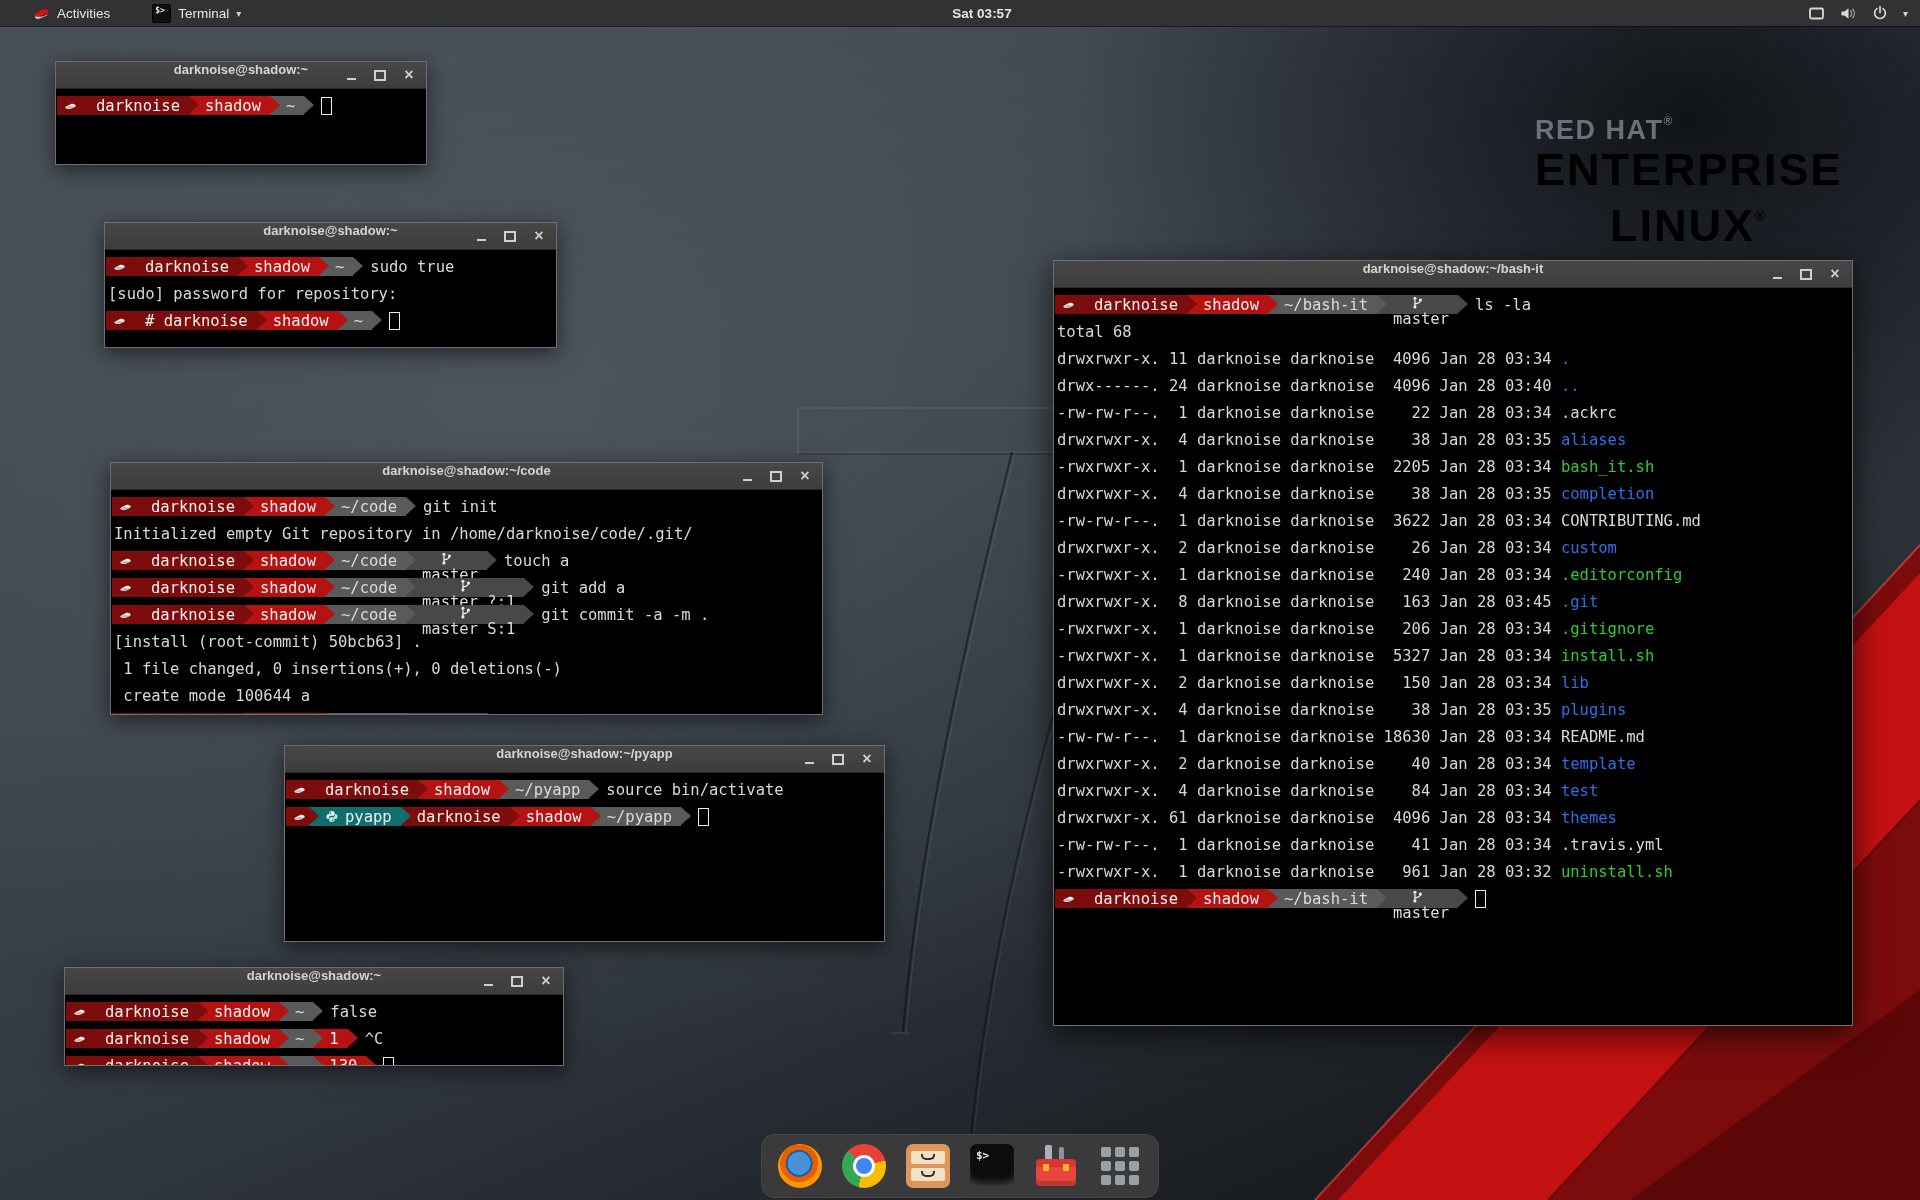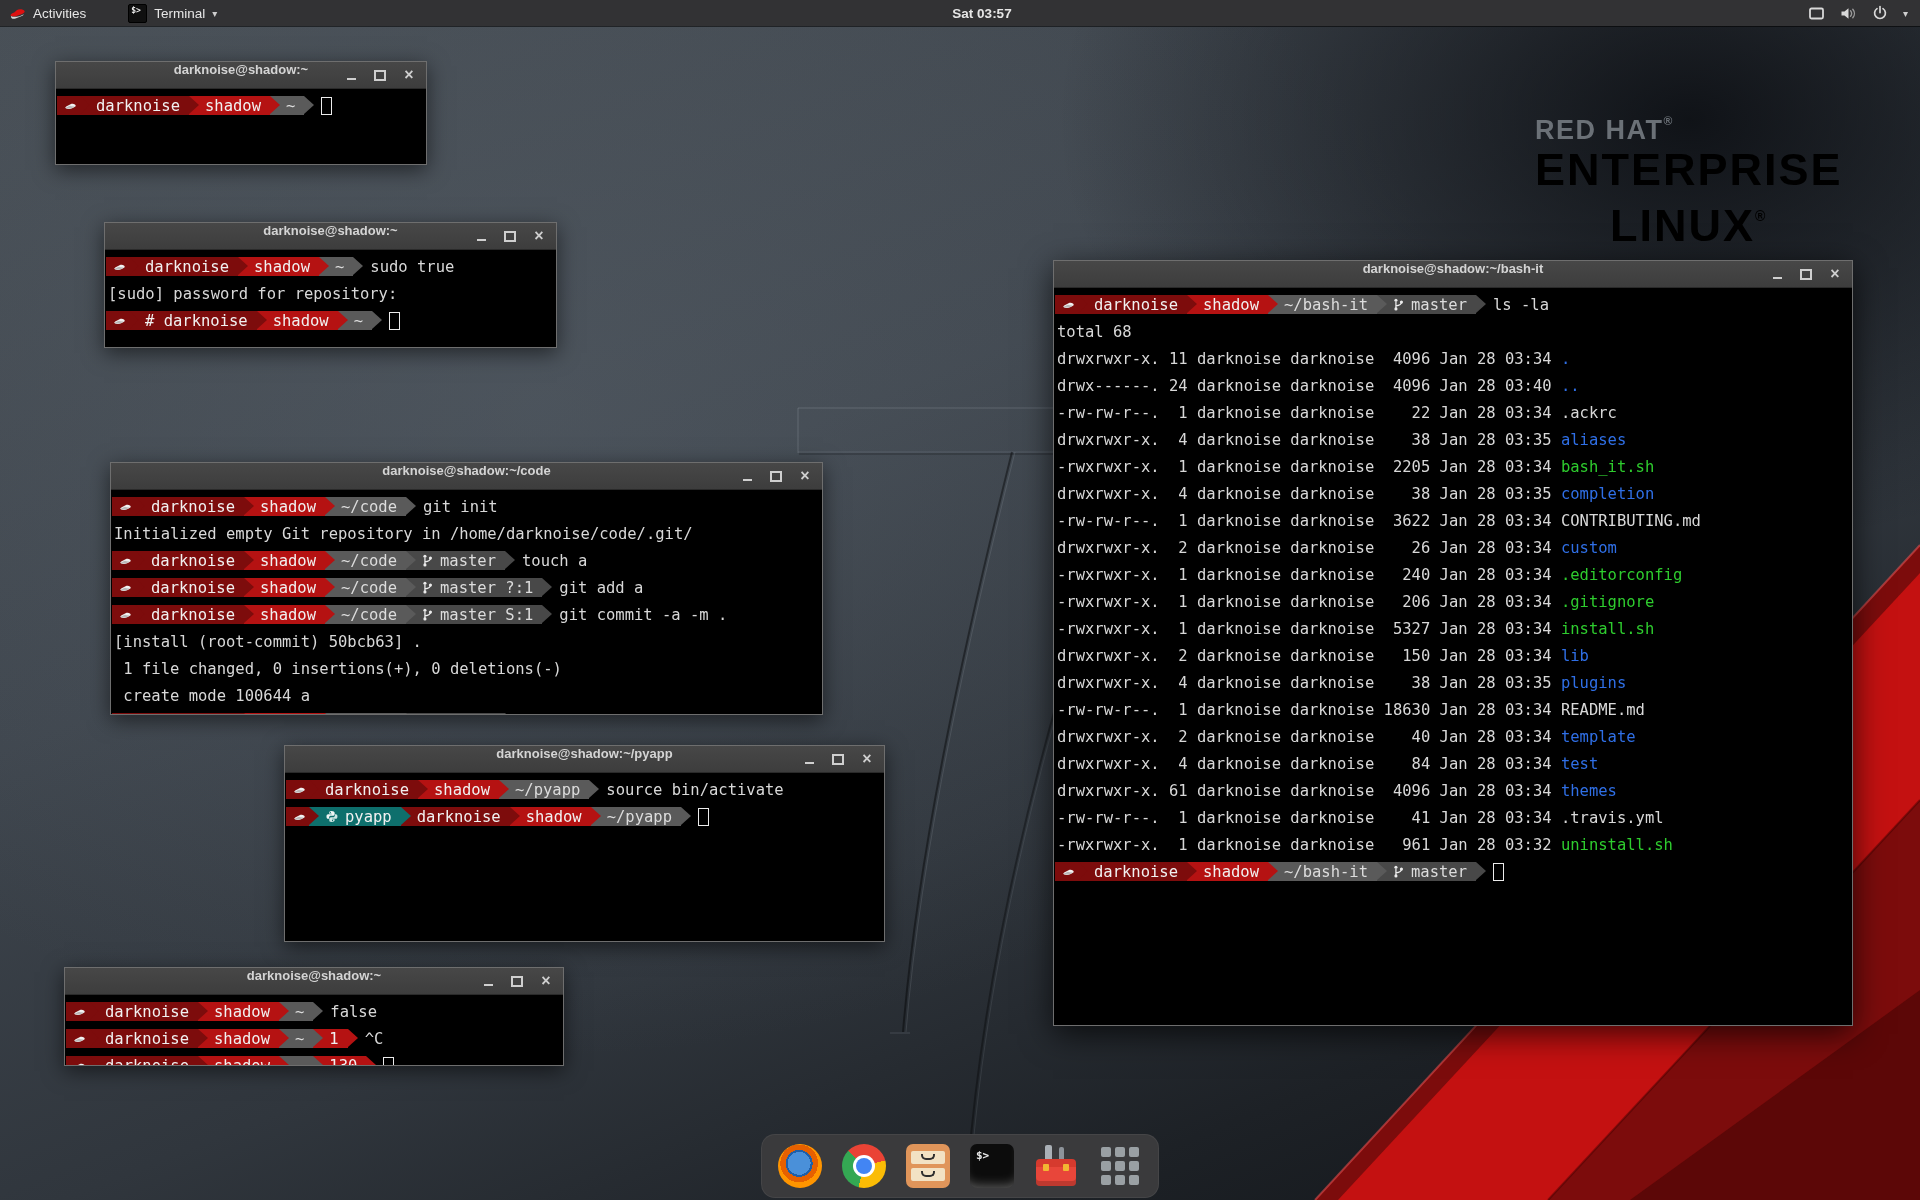--- a/index.html
+++ b/index.html
@@ -10,21 +10,21 @@
       radial-gradient(1500px 1050px at 28% 34%, rgba(104,114,124,.30), rgba(0,0,0,0) 62%),
       linear-gradient(158deg,#474e55 0%,#3e454d 38%,#30363d 62%,#1d2126 82%,#101317 100%);}
 
   
   .wallart{position:absolute;left:0;top:0;z-index:1;pointer-events:none;}
 
   
   .topbar{position:absolute;top:0;left:0;right:0;height:26px;background:#323234;color:#e6e6e6;
     display:flex;align-items:center;z-index:30;font-size:13.5px;box-shadow:0 1px 0 rgba(0,0,0,.55);}
   .tb-item{display:flex;align-items:center;gap:7px;height:26px;padding:0 9px;cursor:default;}
-  .tb-left{display:flex;align-items:center;padding-left:0;}
+  .tb-left{display:flex;align-items:center;padding-left:24px;}
   .appmenu{margin-left:24px;}
   .term-chip{width:19px;height:19px;background:#101010;border:1px solid #000;border-radius:2px;
     color:#ededed;font-family:"DejaVu Sans Mono",monospace;font-size:8px;font-weight:bold;
     display:flex;padding:2px 0 0 2px;line-height:1;box-sizing:border-box;}
   .caret{font-size:10px;color:#cfcfcf;}
   .tb-clock{position:absolute;left:50%;transform:translateX(-50%);margin-left:22px;font-weight:bold;}
   .tb-right{margin-left:auto;display:flex;align-items:center;gap:15px;padding-right:12px;}
   .tb-right svg{display:block;}
 
   
@@ -54,21 +54,21 @@
   .seg{position:relative;display:inline-flex;align-items:center;height:19px;background:var(--bg);
     padding:0 9px 0 16px;color:#f1f1f1;}
   .seg::after{content:"";position:absolute;left:100%;top:0;width:0;height:0;z-index:2;
     border-top:9.5px solid transparent;border-bottom:9.5px solid transparent;border-left:10px solid var(--bg);}
   .seg svg{margin-right:7px;flex:none;}
   .s-hat{--bg:var(--seg_user);padding:0 2px 0 6px;}
   .s-hat svg{margin-right:0;}
   .s-user{--bg:var(--seg_user);}
   .s-host{--bg:var(--seg_host);}
   .s-path{--bg:var(--seg_path);color:#dcdcdc;}
-  .s-git{--bg:var(--seg_git);color:#dcdcdc;}
+  .s-git{--bg:var(--seg_git);color:#dcdcdc;flex-direction:column;}
   .s-exit{--bg:var(--seg_exit);}
   .s-venv{--bg:var(--seg_venv);}
   .cmd{padding-left:17px;}
   .cursor{width:9px;height:16px;border:1px solid #ececec;margin-left:17px;flex:none;}
   .out{padding-left:2px;}
   .f-dir{color:var(--ls_dir);}
   .f-exe{color:var(--ls_exec);}
   .f-plain{color:#d8d8d8;}
 
   
@@ -367,20 +367,21 @@
       <div class="tline"><span class="out">total 68</span></div>
       <div class="tline"><span class="out">drwxrwxr-x. 11 darknoise darknoise  4096 Jan 28 03:34 </span><span class="f-dir">.</span></div>
       <div class="tline"><span class="out">drwx------. 24 darknoise darknoise  4096 Jan 28 03:40 </span><span class="f-dir">..</span></div>
       <div class="tline"><span class="out">-rw-rw-r--.  1 darknoise darknoise    22 Jan 28 03:34 </span><span class="f-plain">.ackrc</span></div>
       <div class="tline"><span class="out">drwxrwxr-x.  4 darknoise darknoise    38 Jan 28 03:35 </span><span class="f-dir">aliases</span></div>
       <div class="tline"><span class="out">-rwxrwxr-x.  1 darknoise darknoise  2205 Jan 28 03:34 </span><span class="f-exe">bash_it.sh</span></div>
       <div class="tline"><span class="out">drwxrwxr-x.  4 darknoise darknoise    38 Jan 28 03:35 </span><span class="f-dir">completion</span></div>
       <div class="tline"><span class="out">-rw-rw-r--.  1 darknoise darknoise  3622 Jan 28 03:34 </span><span class="f-plain">CONTRIBUTING.md</span></div>
       <div class="tline"><span class="out">drwxrwxr-x.  2 darknoise darknoise    26 Jan 28 03:34 </span><span class="f-dir">custom</span></div>
       <div class="tline"><span class="out">-rwxrwxr-x.  1 darknoise darknoise   240 Jan 28 03:34 </span><span class="f-exe">.editorconfig</span></div>
+      <div class="tline"><span class="out">drwxrwxr-x.  8 darknoise darknoise   163 Jan 28 03:45 </span><span class="f-dir">.git</span></div>
       <div class="tline"><span class="out">-rwxrwxr-x.  1 darknoise darknoise   206 Jan 28 03:34 </span><span class="f-exe">.gitignore</span></div>
       <div class="tline"><span class="out">-rwxrwxr-x.  1 darknoise darknoise  5327 Jan 28 03:34 </span><span class="f-exe">install.sh</span></div>
       <div class="tline"><span class="out">drwxrwxr-x.  2 darknoise darknoise   150 Jan 28 03:34 </span><span class="f-dir">lib</span></div>
       <div class="tline"><span class="out">drwxrwxr-x.  4 darknoise darknoise    38 Jan 28 03:35 </span><span class="f-dir">plugins</span></div>
       <div class="tline"><span class="out">-rw-rw-r--.  1 darknoise darknoise 18630 Jan 28 03:34 </span><span class="f-plain">README.md</span></div>
       <div class="tline"><span class="out">drwxrwxr-x.  2 darknoise darknoise    40 Jan 28 03:34 </span><span class="f-dir">template</span></div>
       <div class="tline"><span class="out">drwxrwxr-x.  4 darknoise darknoise    84 Jan 28 03:34 </span><span class="f-dir">test</span></div>
       <div class="tline"><span class="out">drwxrwxr-x. 61 darknoise darknoise  4096 Jan 28 03:34 </span><span class="f-dir">themes</span></div>
       <div class="tline"><span class="out">-rw-rw-r--.  1 darknoise darknoise    41 Jan 28 03:34 </span><span class="f-plain">.travis.yml</span></div>
       <div class="tline"><span class="out">-rwxrwxr-x.  1 darknoise darknoise   961 Jan 28 03:32 </span><span class="f-exe">uninstall.sh</span></div>

